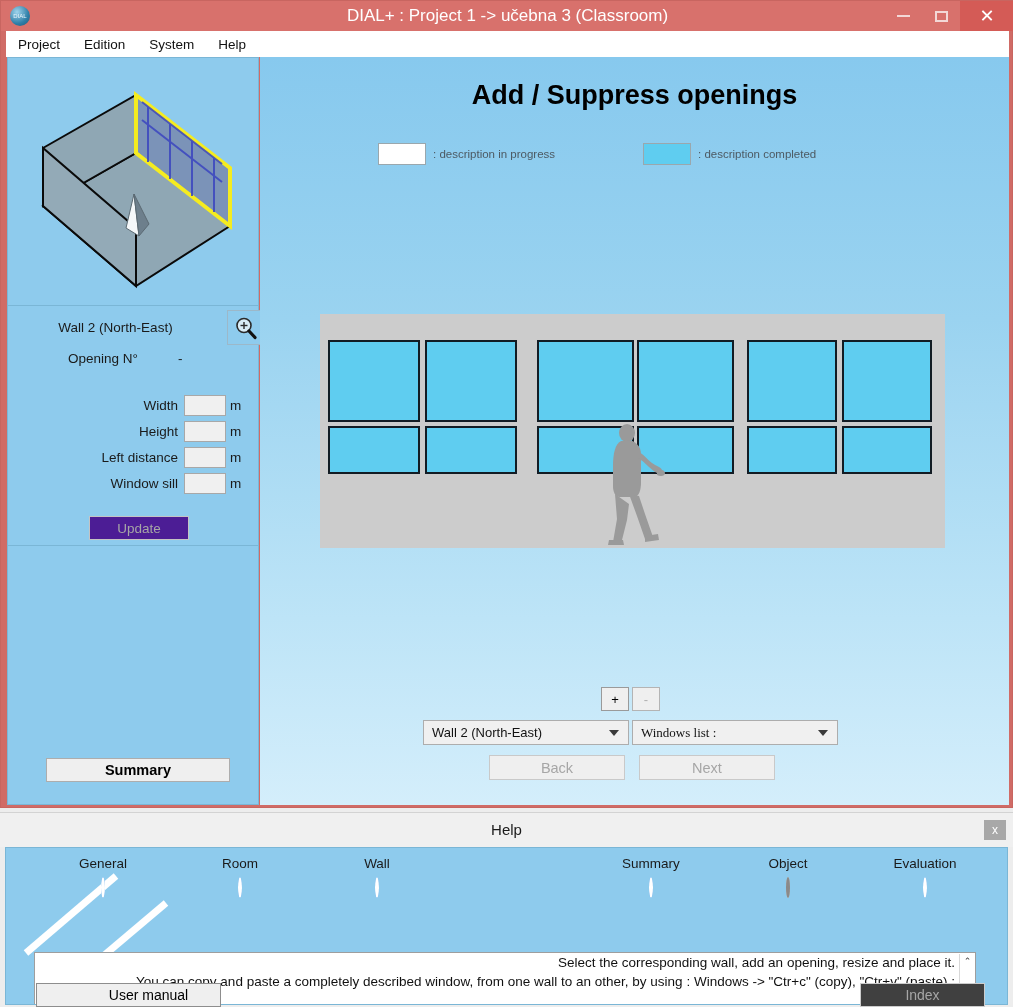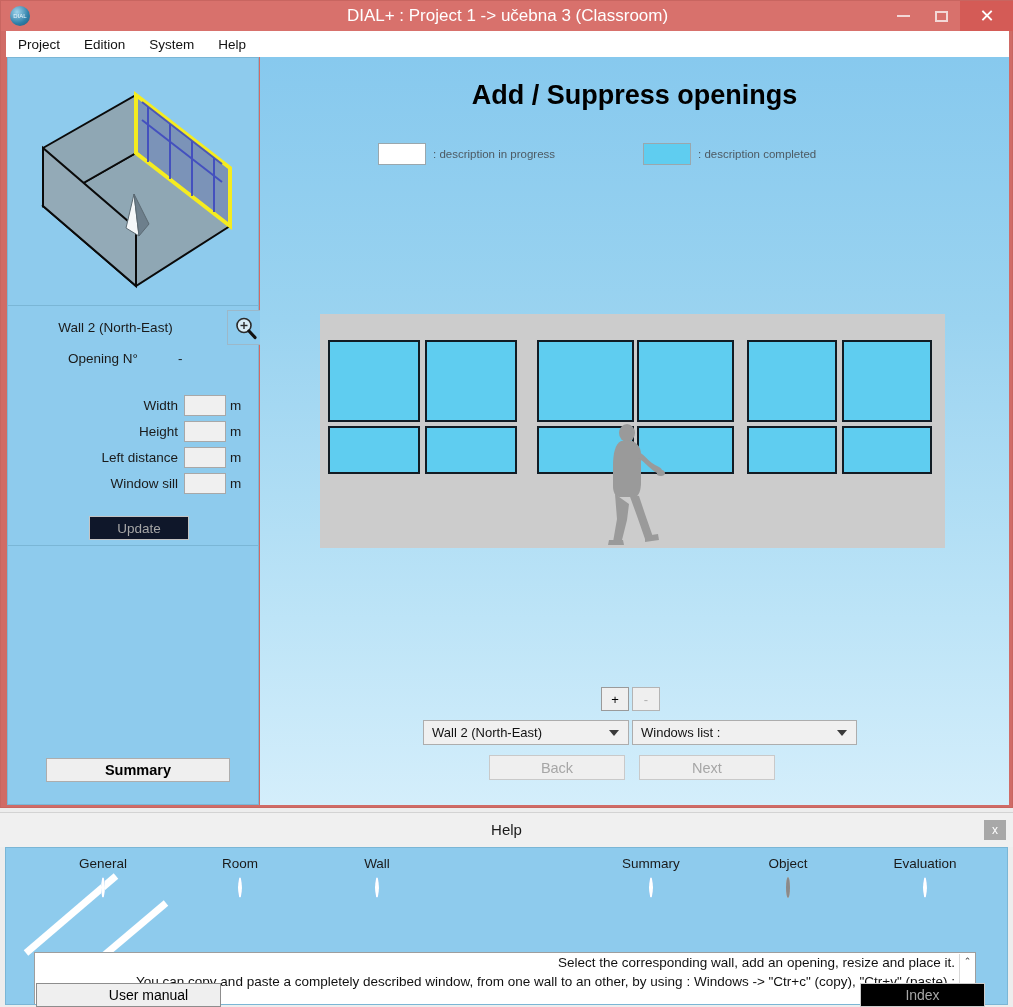--- a/index.html
+++ b/index.html
@@ -131,21 +131,21 @@
     border: 1px solid #a8a8a8;
   }
   .field-unit {
     position: absolute; left: 222px;
     font-size: 13.5px; color: #1a1a1a; line-height: 22px;
   }
   #update-btn {
     position: absolute;
     left: 81px; top: 458px;
     width: 100px; height: 24px;
-    background: #0f172a;
+    background: #4c1d95;
     border: 1px solid #c4c4c4;
     color: #a6a6a6;
     font-size: 13.5px;
     display: flex; align-items: center; justify-content: center;
   }
   #sidebar-blank {
     position: absolute;
     left: 0; top: 489px;
     width: 250px; height: 257px;
   }
@@ -232,21 +232,21 @@
     padding-left: 8px;
   }
   .dropdown .arrow {
     position: absolute; right: 9px; top: 9px;
     width: 0; height: 0;
     border-left: 5px solid transparent;
     border-right: 5px solid transparent;
     border-top: 6px solid #3a3a3a;
   }
   #dd-wall    { left: 163px; width: 206px; }
-  #dd-windows { left: 372px; width: 225px; }
+  #dd-windows { left: 372px; width: 206px; font-family: Liberation Serif, serif; }
 
   .nav-btn {
     position: absolute; top: 698px;
     width: 136px; height: 25px;
     background: #efefef;
     border: 1px solid #c9c9c9;
     color: #a6a6a6;
     font-size: 14.5px;
     display: flex; align-items: center; justify-content: center;
   }
@@ -344,21 +344,21 @@
     background: #efefef;
     border: 1px solid #8d8d8d;
     color: #000000;
     font-size: 14px;
     display: flex; align-items: center; justify-content: center; padding-left: 40px;
   }
   #btn-index {
     position: absolute;
     left: 860px; top: 983px;
     width: 125px; height: 24px;
-    background: #000000;
+    background: #404040;
     border: 1px solid #cccccc;
     color: #a6a6a6;
     font-size: 14px;
     display: flex; align-items: center; justify-content: center;
   }
 </style>
 </head>
 <body>
 
 <div id="app-window">

